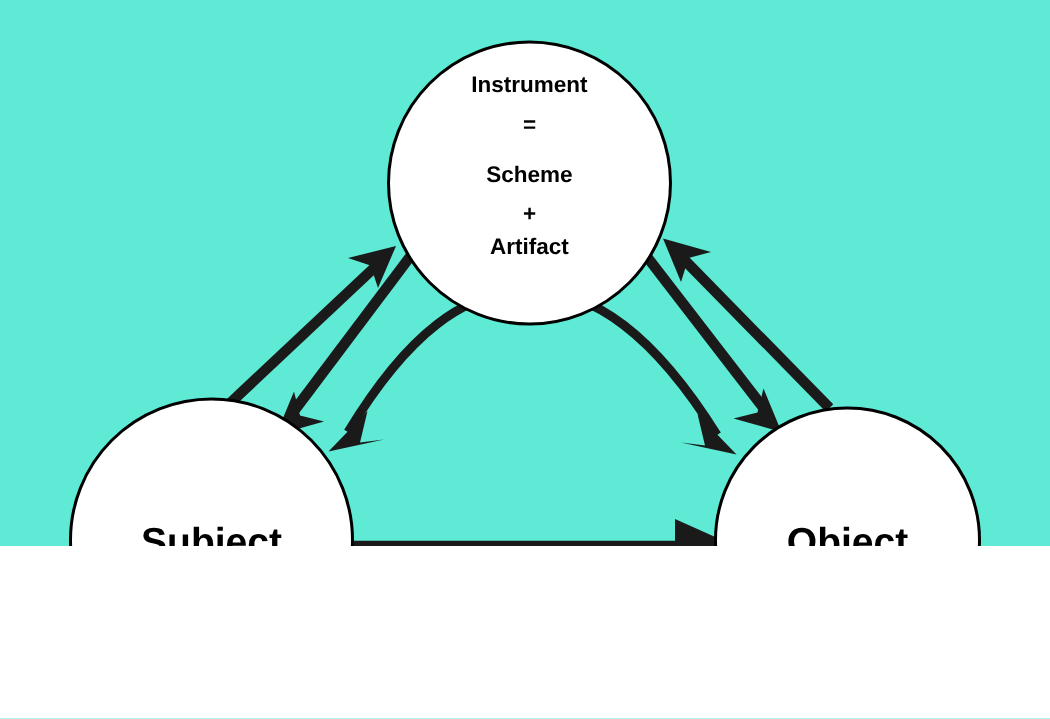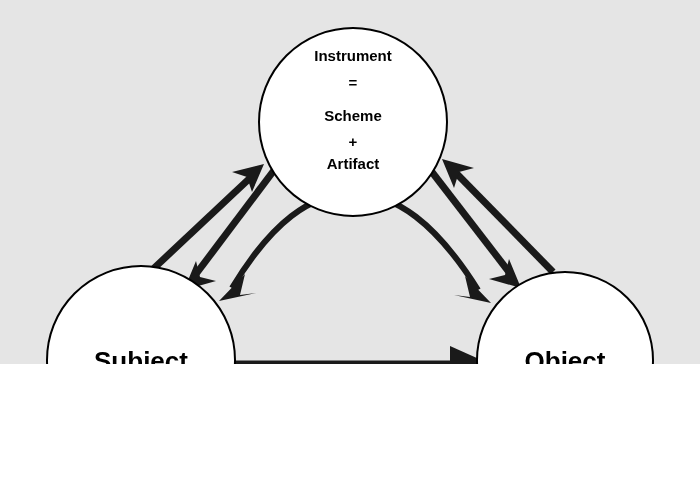--- a/index.html
+++ b/index.html
@@ -7,21 +7,21 @@
     padding: 0;
     background: #ffffff;
   }
   body {
     font-family: "Liberation Sans", sans-serif;
   }
   #diagram-root {
     position: relative;
     width: 700px;
     height: 364px;
-    background: #e5e5e5;
+    background: #5eead4;
     overflow: hidden;
   }
   #diagram-svg {
     position: absolute;
     left: 0;
     top: 0;
     width: 700px;
     height: 479px;
     display: block;
   }

